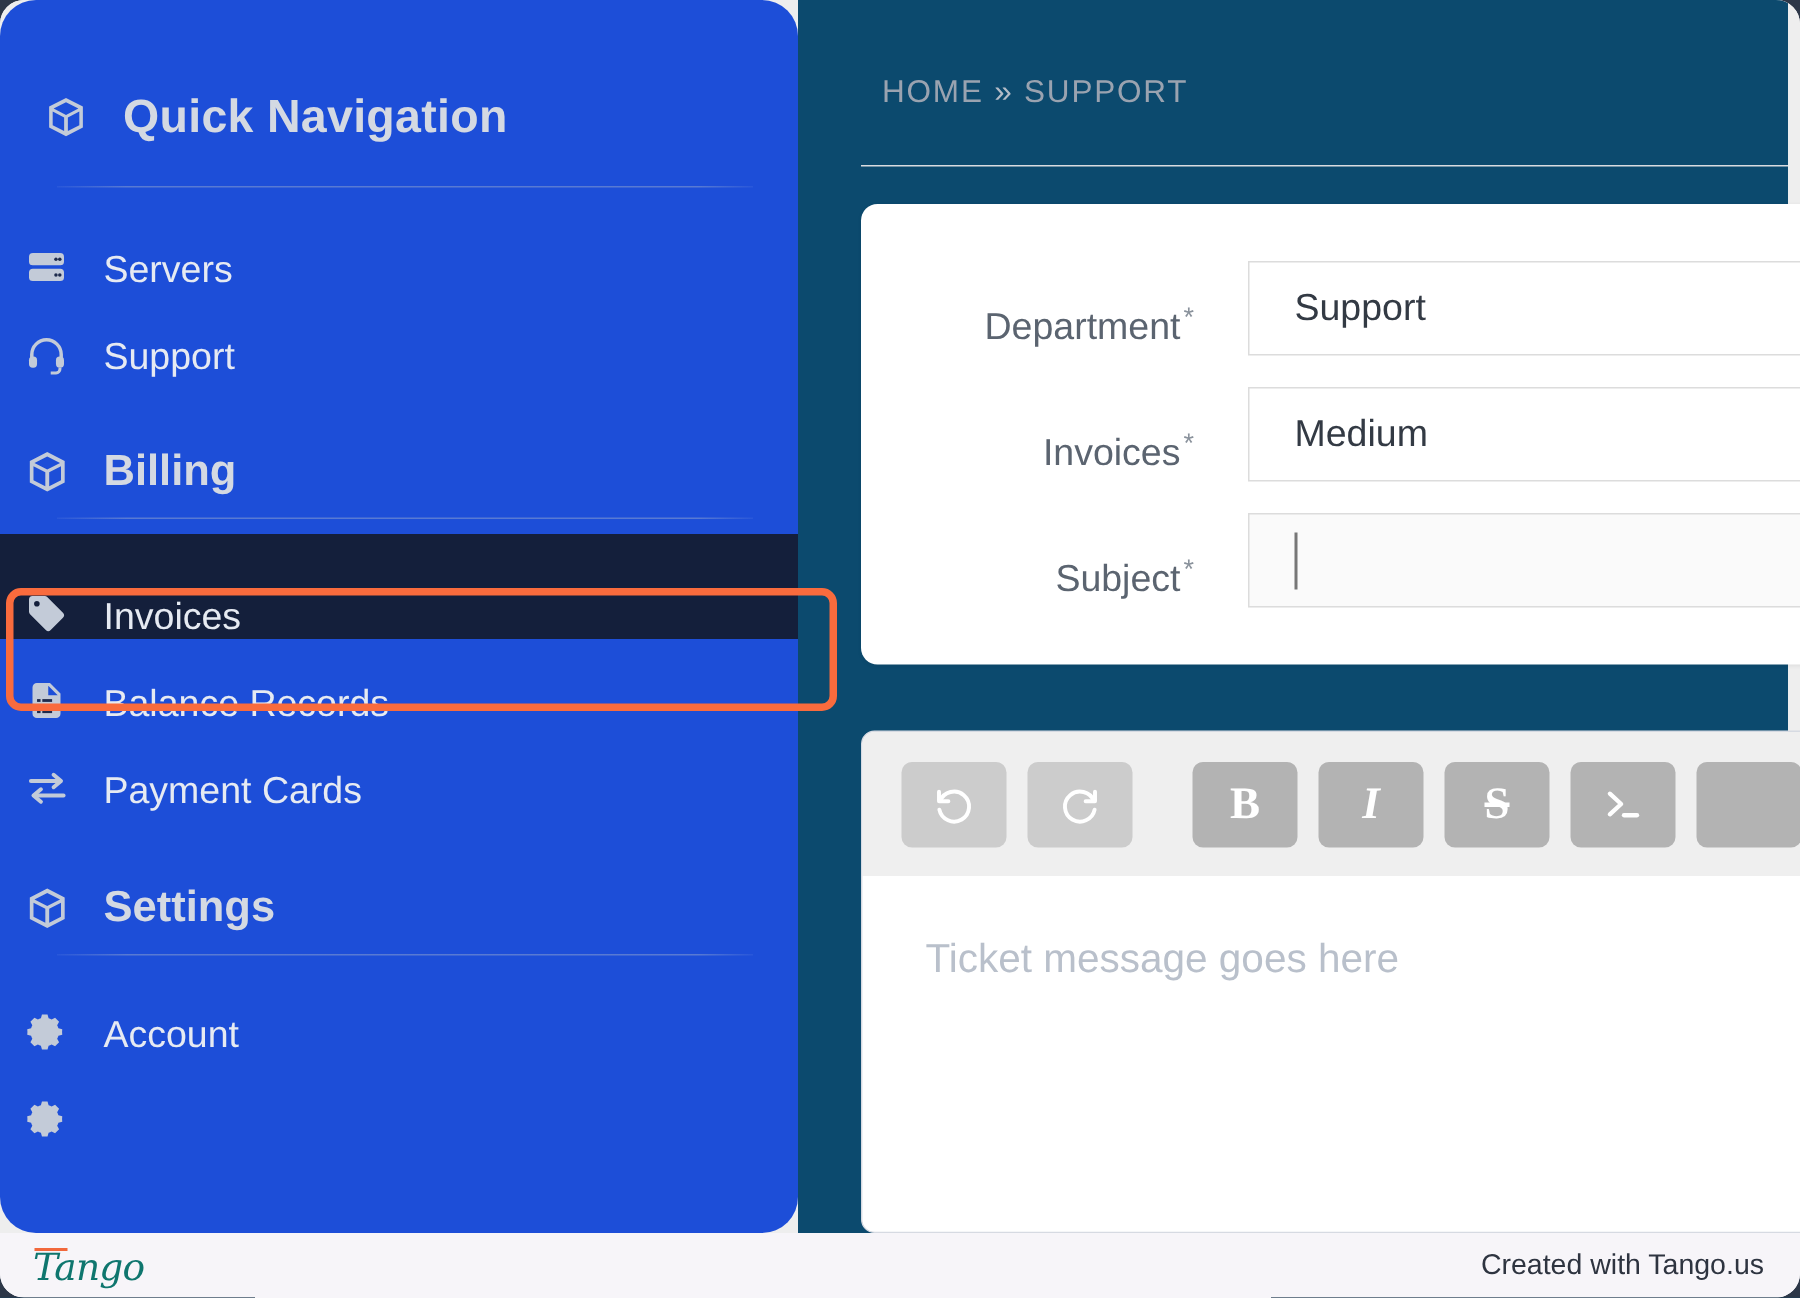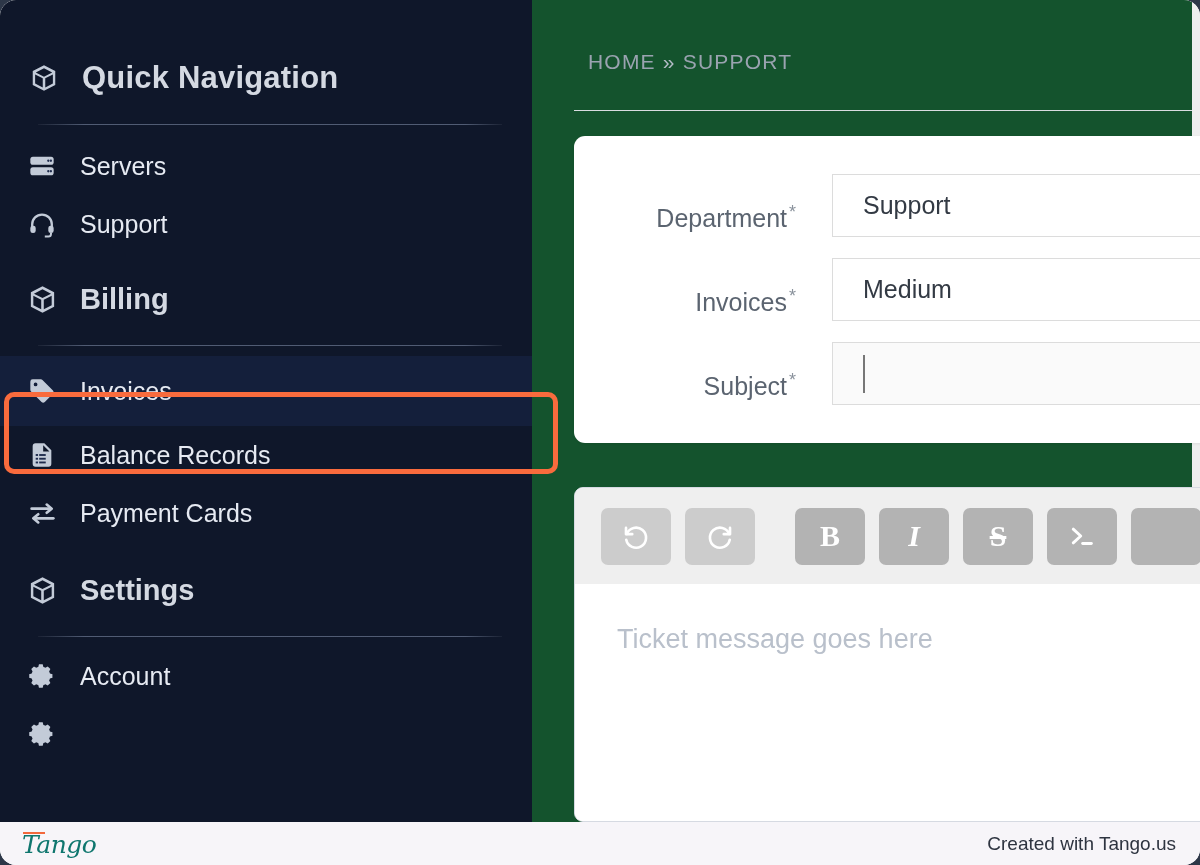--- a/index.html
+++ b/index.html
@@ -23,46 +23,47 @@
     left: 0; top: 0; width: 1200px; height: 822px;
     background: #eeeeee;
     overflow: hidden;
   }
 
   
   #sidebar {
     position: absolute;
     left: 0; top: 0;
     width: 532px; height: 822px;
-    background: #0f172a;
+    background: #1d4ed8;
     overflow: hidden;
+    border-radius: 24px;
   }
   .brand {
     display: flex; align-items: center;
     gap: 20px;
     padding: 48px 0 0 26px;
     height: 108px;
   }
   .brand-label {
     font-size: 31px;
     font-weight: bold;
     color: #d4d9e2;
     letter-spacing: .2px;
   }
   .divider {
     height: 1px;
     margin: 16px 30px 0 38px;
     background: linear-gradient(to right, rgba(255,255,255,.05), rgba(160,175,205,.45) 10%, rgba(160,175,205,.45) 92%, rgba(255,255,255,.05));
   }
   .nav-group { padding-top: 12px; }
   .nav-item {
-    display: flex; align-items: center;
+    display: flex; align-items: flex-end;
     gap: 20px;
     height: 58px;
-    padding-left: 24px;
+    padding-left: 13px;
     color: #e6eaf2;
     font-size: 25px;
     cursor: pointer;
     position: relative;
   }
   .nav-item.big { font-size: 29px; font-weight: bold; color: #d4d9e2; }
   .nav-item .nav-label { white-space: nowrap; }
   .nav-icon {
     width: 36px; height: 34px;
     display: flex; align-items: center; justify-content: center;
@@ -85,21 +86,21 @@
     border-radius: 10px;
     pointer-events: none;
     z-index: 30;
   }
 
   
   #main {
     position: absolute;
     left: 532px; top: 0;
     width: 660px; height: 822px;
-    background: #14532d;
+    background: #0c4a6e;
   }
   #breadcrumb {
     position: absolute;
     left: 56px; top: 50px;
     font-size: 21px;
     letter-spacing: 1.2px;
     color: #9aa3b0;
     white-space: nowrap;
   }
   #breadcrumb .crumb { color: #9aa3b0; cursor: pointer; }

